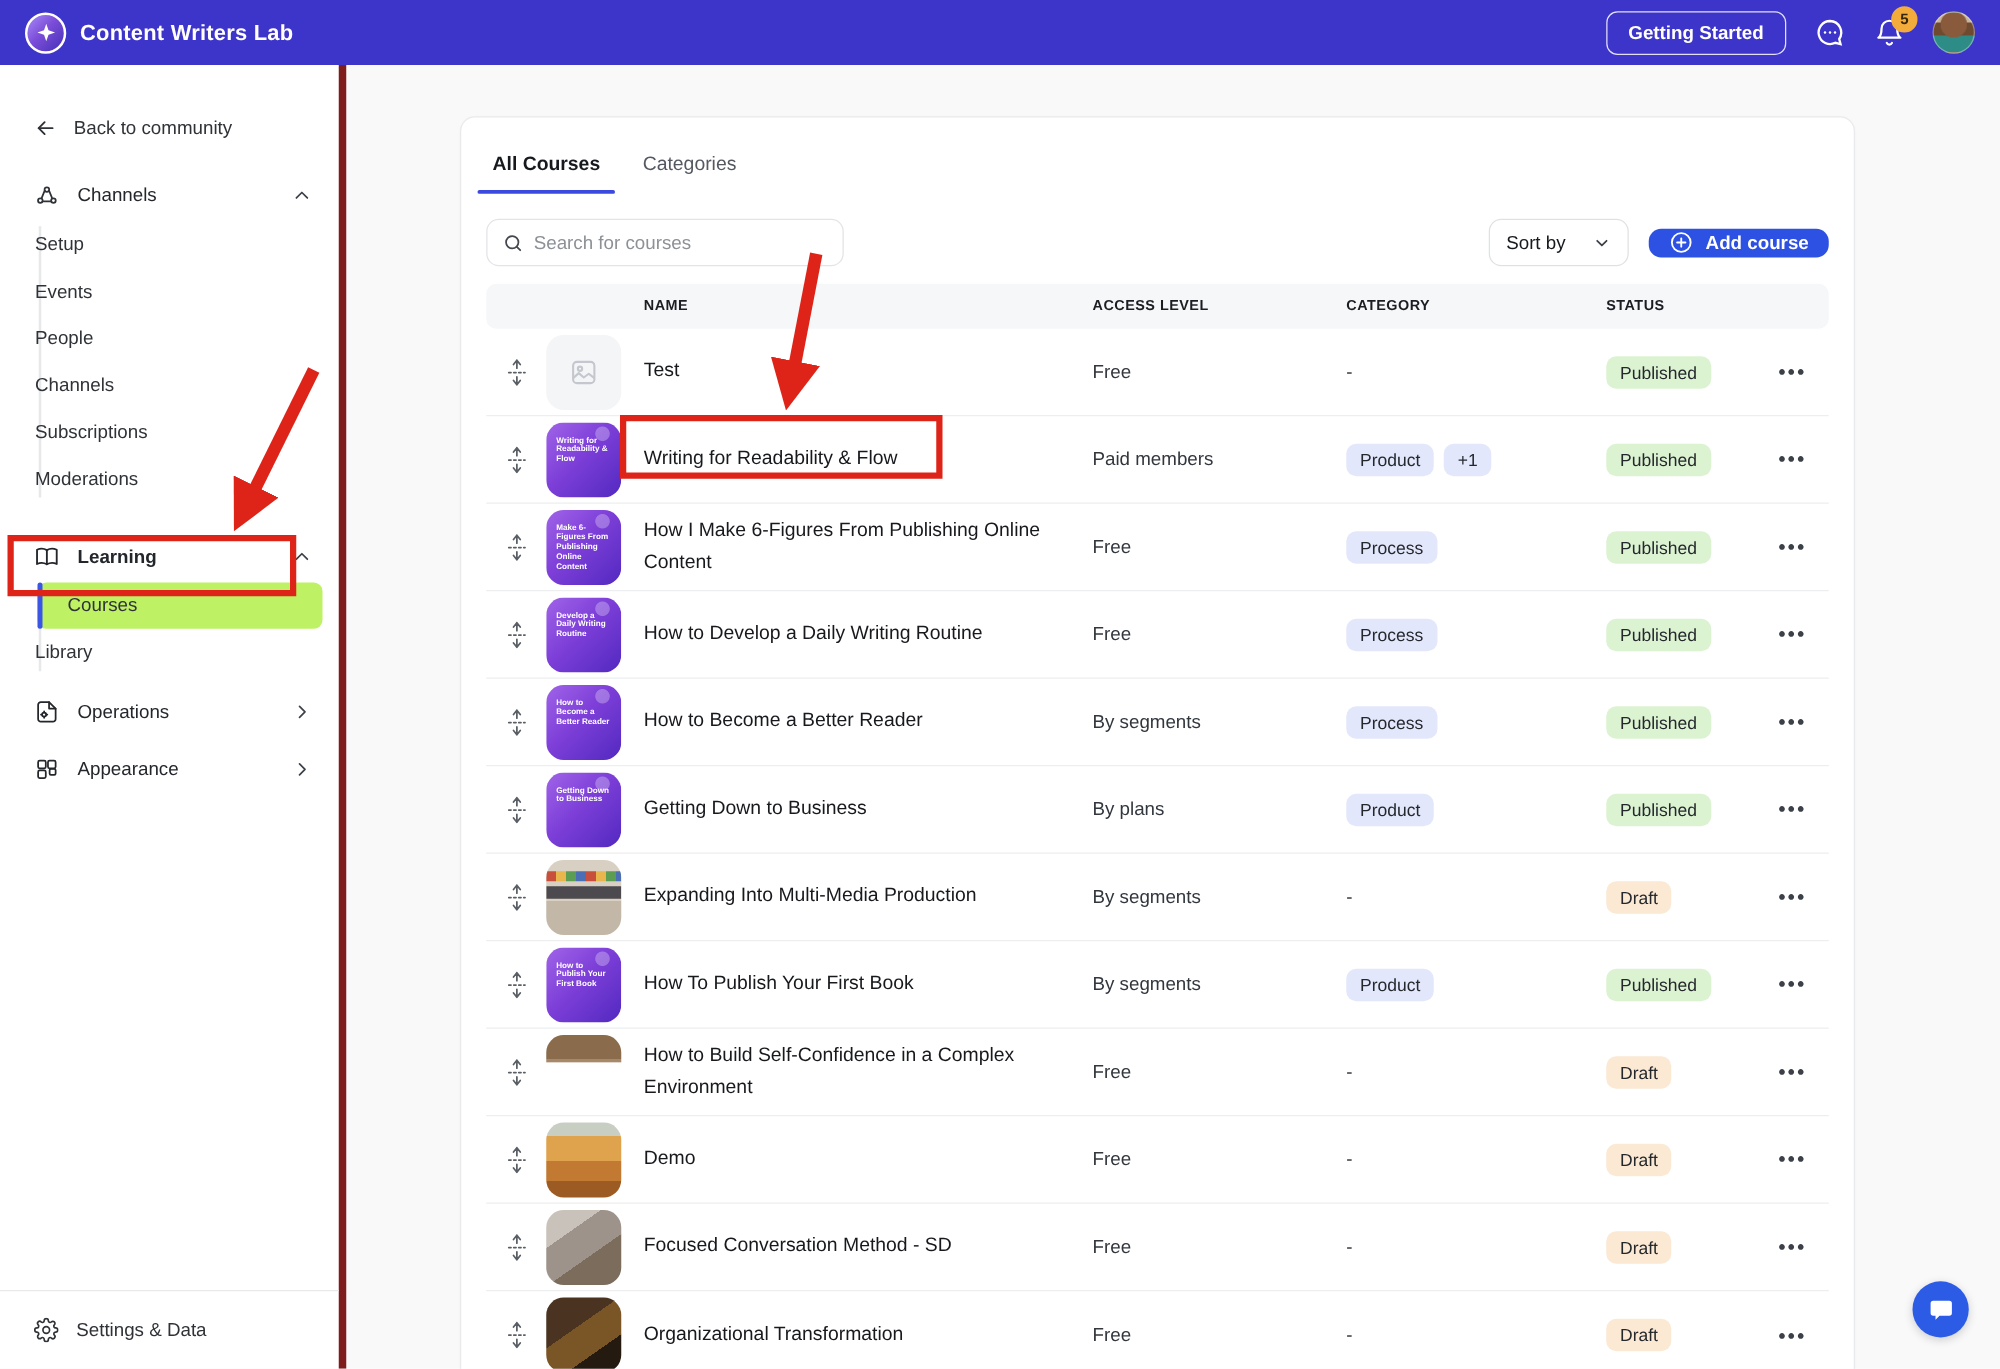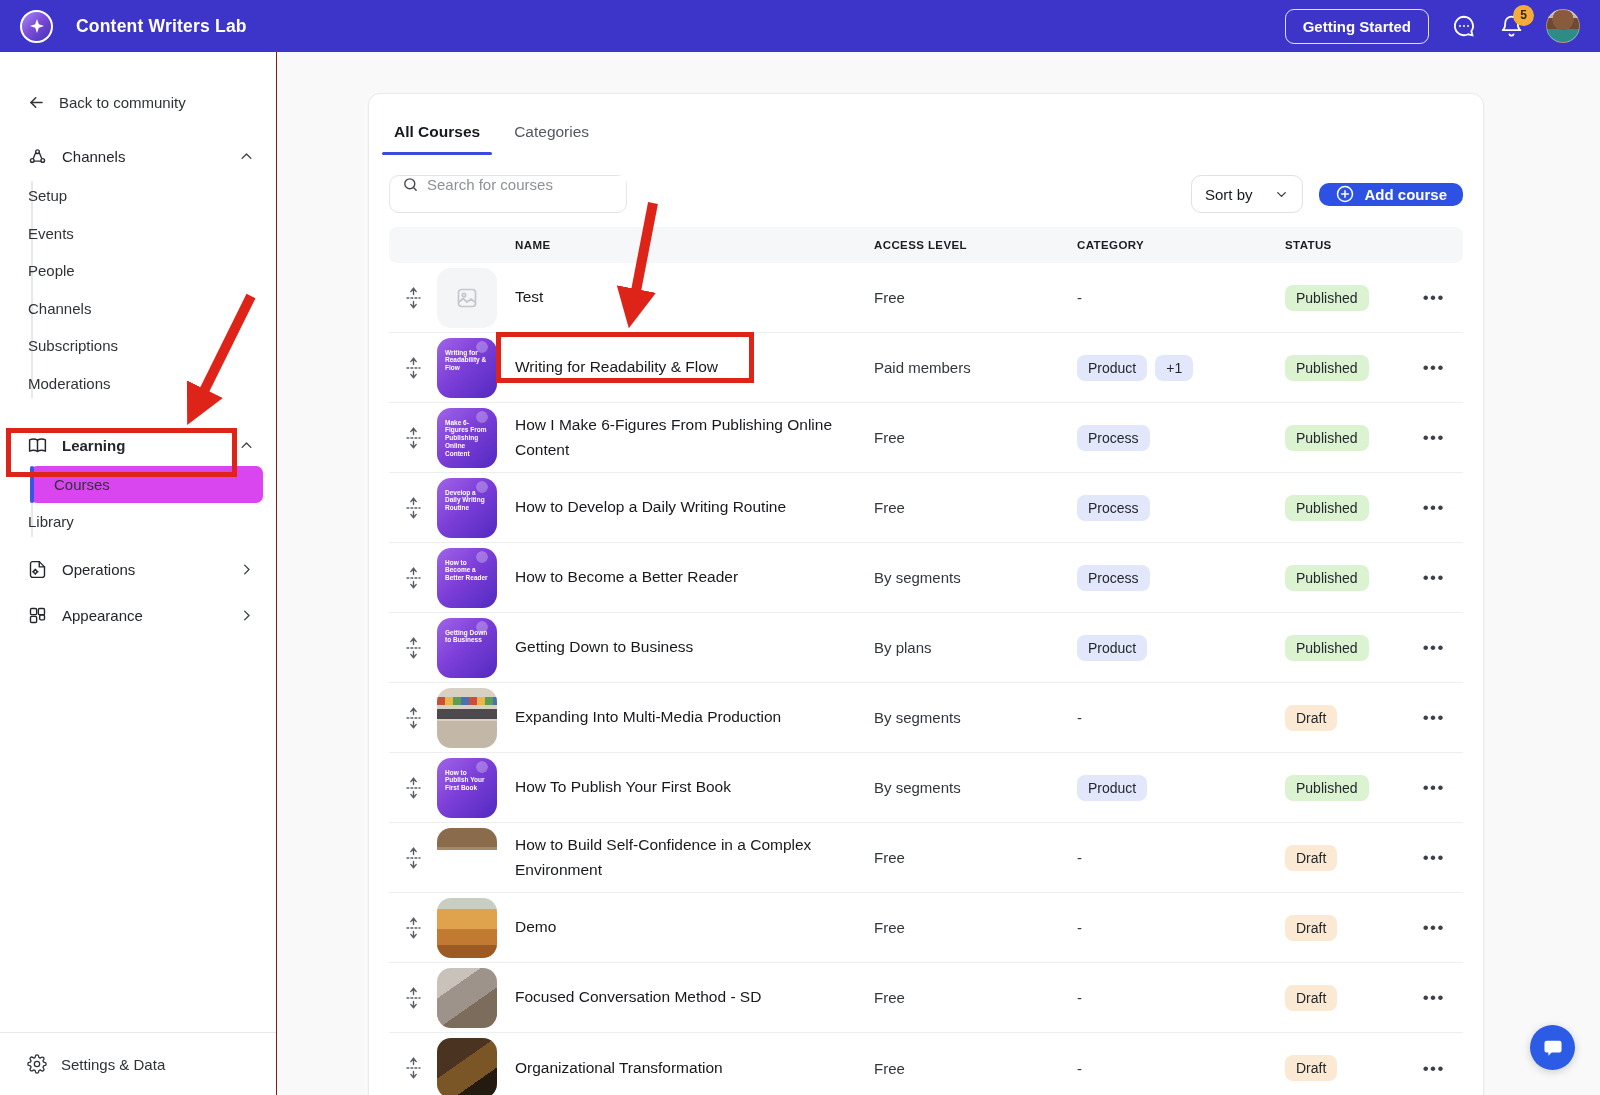--- a/index.html
+++ b/index.html
@@ -21,64 +21,64 @@
     --text-gray:#545861;
   }
   *{box-sizing:border-box;margin:0;padding:0;}
   body{
     width:1600px;height:1095px;position:relative;overflow:hidden;
     font-family:"Liberation Sans",sans-serif;background:var(--page-bg);
     -webkit-font-smoothing:antialiased;
   }
   
   .topbar{height:52px;background:var(--header-bg);display:flex;align-items:center;padding:0 20px;position:relative;z-index:5;}
-  .brand{display:flex;align-items:center;gap:23px;}
+  .brand{display:flex;align-items:center;gap:11px;}
   .logo{width:33px;height:33px;border-radius:50%;border:2px solid #fff;
     background:linear-gradient(135deg,#A78BFA 0%,#7C4DD8 45%,#4330B8 100%);
     display:flex;align-items:center;justify-content:center;}
   .brand-name{color:#fff;font-size:17.5px;font-weight:700;letter-spacing:.2px;}
   .topbar-right{margin-left:auto;display:flex;align-items:center;gap:22px;}
   .getting-started{border:1.5px solid rgba(255,255,255,.85);border-radius:9px;background:transparent;
     color:#fff;font-size:15px;font-weight:600;padding:8px 17px;cursor:pointer;font-family:inherit;}
   .icon-btn{background:none;border:none;cursor:pointer;display:flex;align-items:center;position:relative;padding:0;}
   .notif-badge{position:absolute;top:-9px;right:-10px;min-width:21px;height:21px;border-radius:50%;
     background:var(--notif-badge);color:#35270B;font-size:12px;font-weight:700;
     display:flex;align-items:center;justify-content:center;}
   .avatar{width:34px;height:34px;border-radius:50%;overflow:hidden;border:1.5px solid rgba(255,255,255,.35);
     background:
       radial-gradient(circle at 50% 30%,#8A5A3C 0 38%,rgba(0,0,0,0) 39%),
       linear-gradient(180deg,#C7B49B 0 25%,#6E4A30 25% 58%,#2E8C86 58% 100%);}
   
   .app{display:flex;height:1043px;}
   
-  .sidebar{width:277px;background:#fff;border-right:1px solid #7f1d1d;display:flex;flex-direction:column;position:relative;z-index:4;}
+  .sidebar{width:277px;background:#fff;border-right:6px solid #7f1d1d;display:flex;flex-direction:column;position:relative;z-index:4;}
   .back-row{margin:41px 20px 0 27px;display:flex;align-items:center;gap:13px;font-size:15px;color:#2F3237;cursor:pointer;}
   .nav{flex:1;}
   .section-header{display:flex;align-items:center;gap:14px;height:38px;padding:0 22px 0 27px;font-size:15px;color:#23262B;cursor:pointer;}
   .section-header .chev{margin-left:auto;}
   .sec-community{margin-top:25px;font-weight:500;}
   .sec-learning{margin-top:24px;font-weight:700;justify-content:flex-end;}
   .sub-list{list-style:none;position:relative;margin:2px 0 6px;}
   .sub-list::before{content:'';position:absolute;left:31px;top:4px;bottom:4px;width:1.5px;background:#E6E8EA;}
   .sub-item{height:37.5px;display:flex;align-items:center;padding-left:28px;font-size:15px;color:#2F3338;cursor:pointer;position:relative;}
-  .sub-item.active{height:37px;margin:0 13px 0 30px;padding-left:24px;background:#d946ef;border-radius:7px;z-index:1;}
+  .sub-item.active{height:37px;margin:0 13px 0 30px;padding-left:24px;background:#bef264;border-radius:7px;z-index:1;}
   .sub-item.active::before{content:'';position:absolute;left:0;top:0;bottom:0;width:4px;border-radius:3px;background:var(--active-bar);}
   .nav-link{display:flex;align-items:center;gap:14px;height:46px;padding:0 22px 0 27px;font-size:15px;color:#23262B;cursor:pointer;}
   .nav-link .chev{margin-left:auto;}
   .sidebar-footer{border-top:1px solid #E8E9EB;height:63px;display:flex;align-items:center;gap:14px;padding-left:27px;font-size:15px;color:#2F3237;cursor:pointer;}
   
   .main{flex:1;padding:41px 0 0 91px;}
   .card{width:1116px;background:#fff;border:1px solid var(--card-border);border-radius:12px;
     box-shadow:0 1px 2px rgba(16,24,40,.04);height:1300px;padding:0 20px;}
   .tabs{display:flex;gap:34px;padding:21px 0 0 5px;}
   .tab{font-size:15.5px;color:var(--text-gray);padding:8px 0 14px;position:relative;cursor:pointer;}
   .tab.active{color:#16191E;font-weight:600;}
   .tab.active::after{content:'';position:absolute;left:-12px;right:-12px;bottom:0;height:3.5px;border-radius:3px;background:var(--tab-underline);}
   .controls{display:flex;align-items:center;margin-top:20px;}
-  .search-box{width:238px;height:38px;border:1px solid #E2E4E7;border-radius:10px;display:flex;align-items:flex-start;gap:8px;padding:0 12px;background:#fff;}
+  .search-box{width:286px;height:38px;border:1px solid #E2E4E7;border-radius:10px;display:flex;align-items:center;gap:8px;padding:0 12px;background:#fff;}
   .search-box input{border:none;outline:none;font-size:15px;flex:1;font-family:inherit;color:#17191D;}
   .search-box input::placeholder{color:#8C9196;}
   .controls-right{margin-left:auto;display:flex;align-items:center;gap:16px;}
   .sort-btn{height:38px;min-width:112px;border:1px solid #DFE1E4;border-radius:10px;background:#fff;
     display:flex;align-items:center;gap:22px;padding:0 13px;font-size:15px;color:#16191E;cursor:pointer;font-family:inherit;margin-left:44px;}
   .add-course{height:23px;border:none;border-radius:10px;background:var(--primary-btn);color:#fff;
     display:flex;align-items:center;gap:9px;padding:0 16px;font-size:15px;font-weight:600;cursor:pointer;font-family:inherit;}
   
   .table{margin-top:14px;}
   .thead,.trow{display:grid;grid-template-columns:48px 78px 359px 203px 208px 130px 1fr;align-items:center;}

